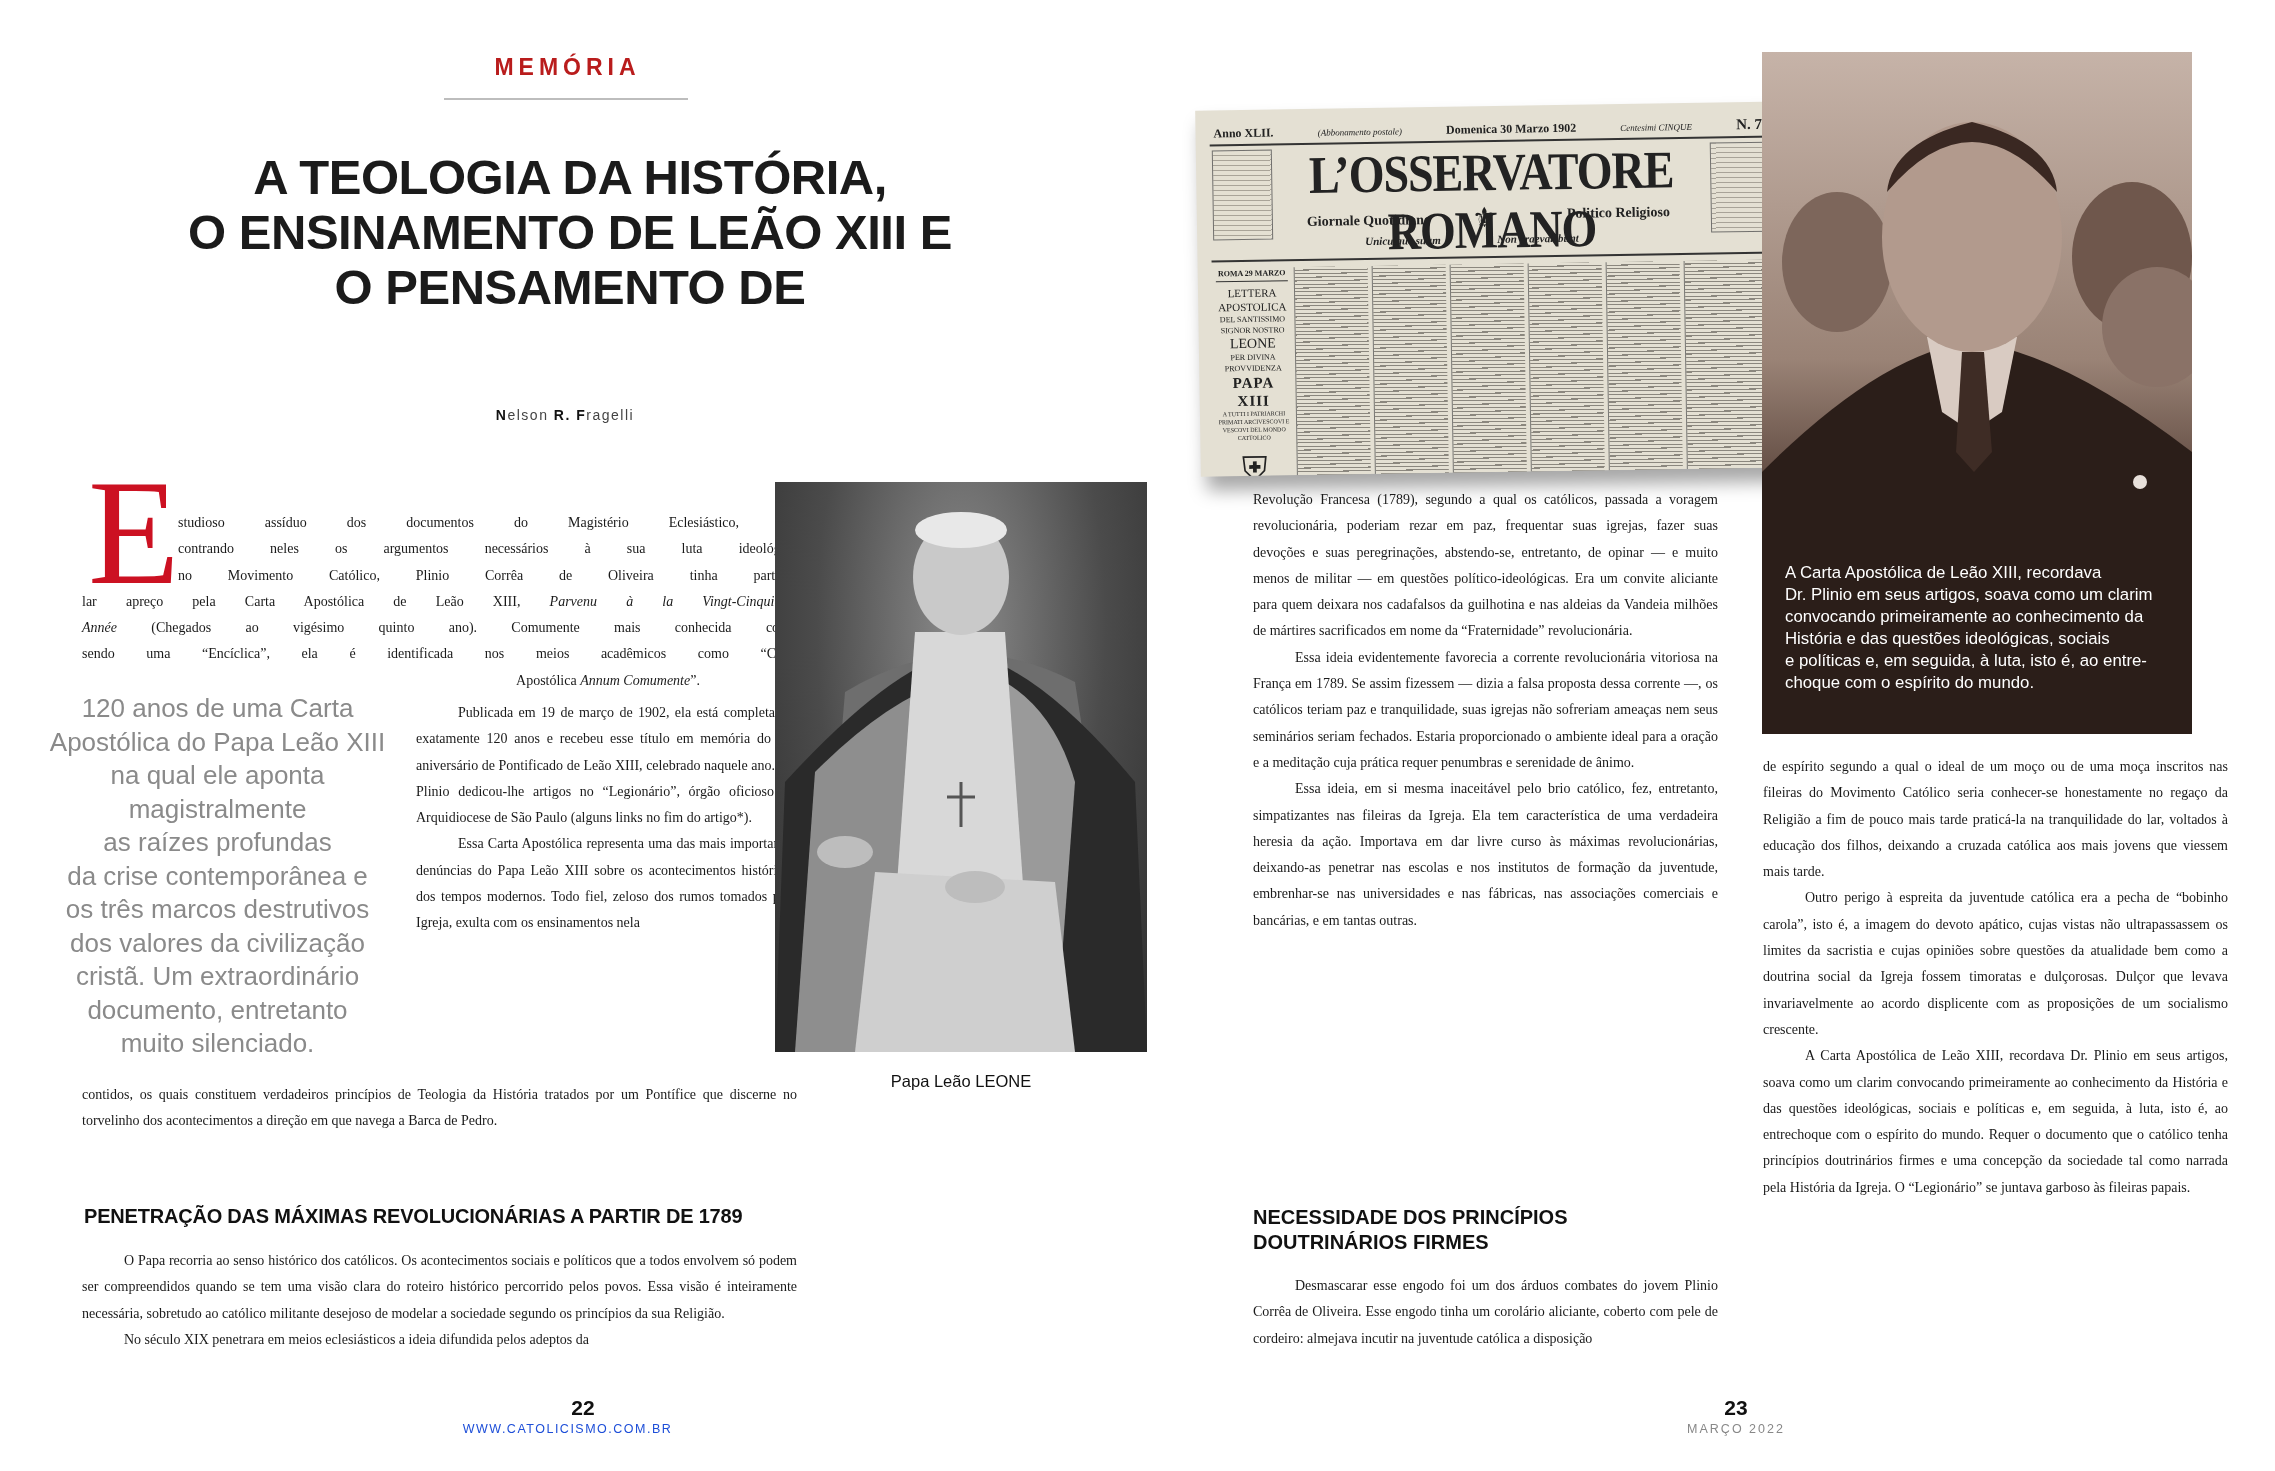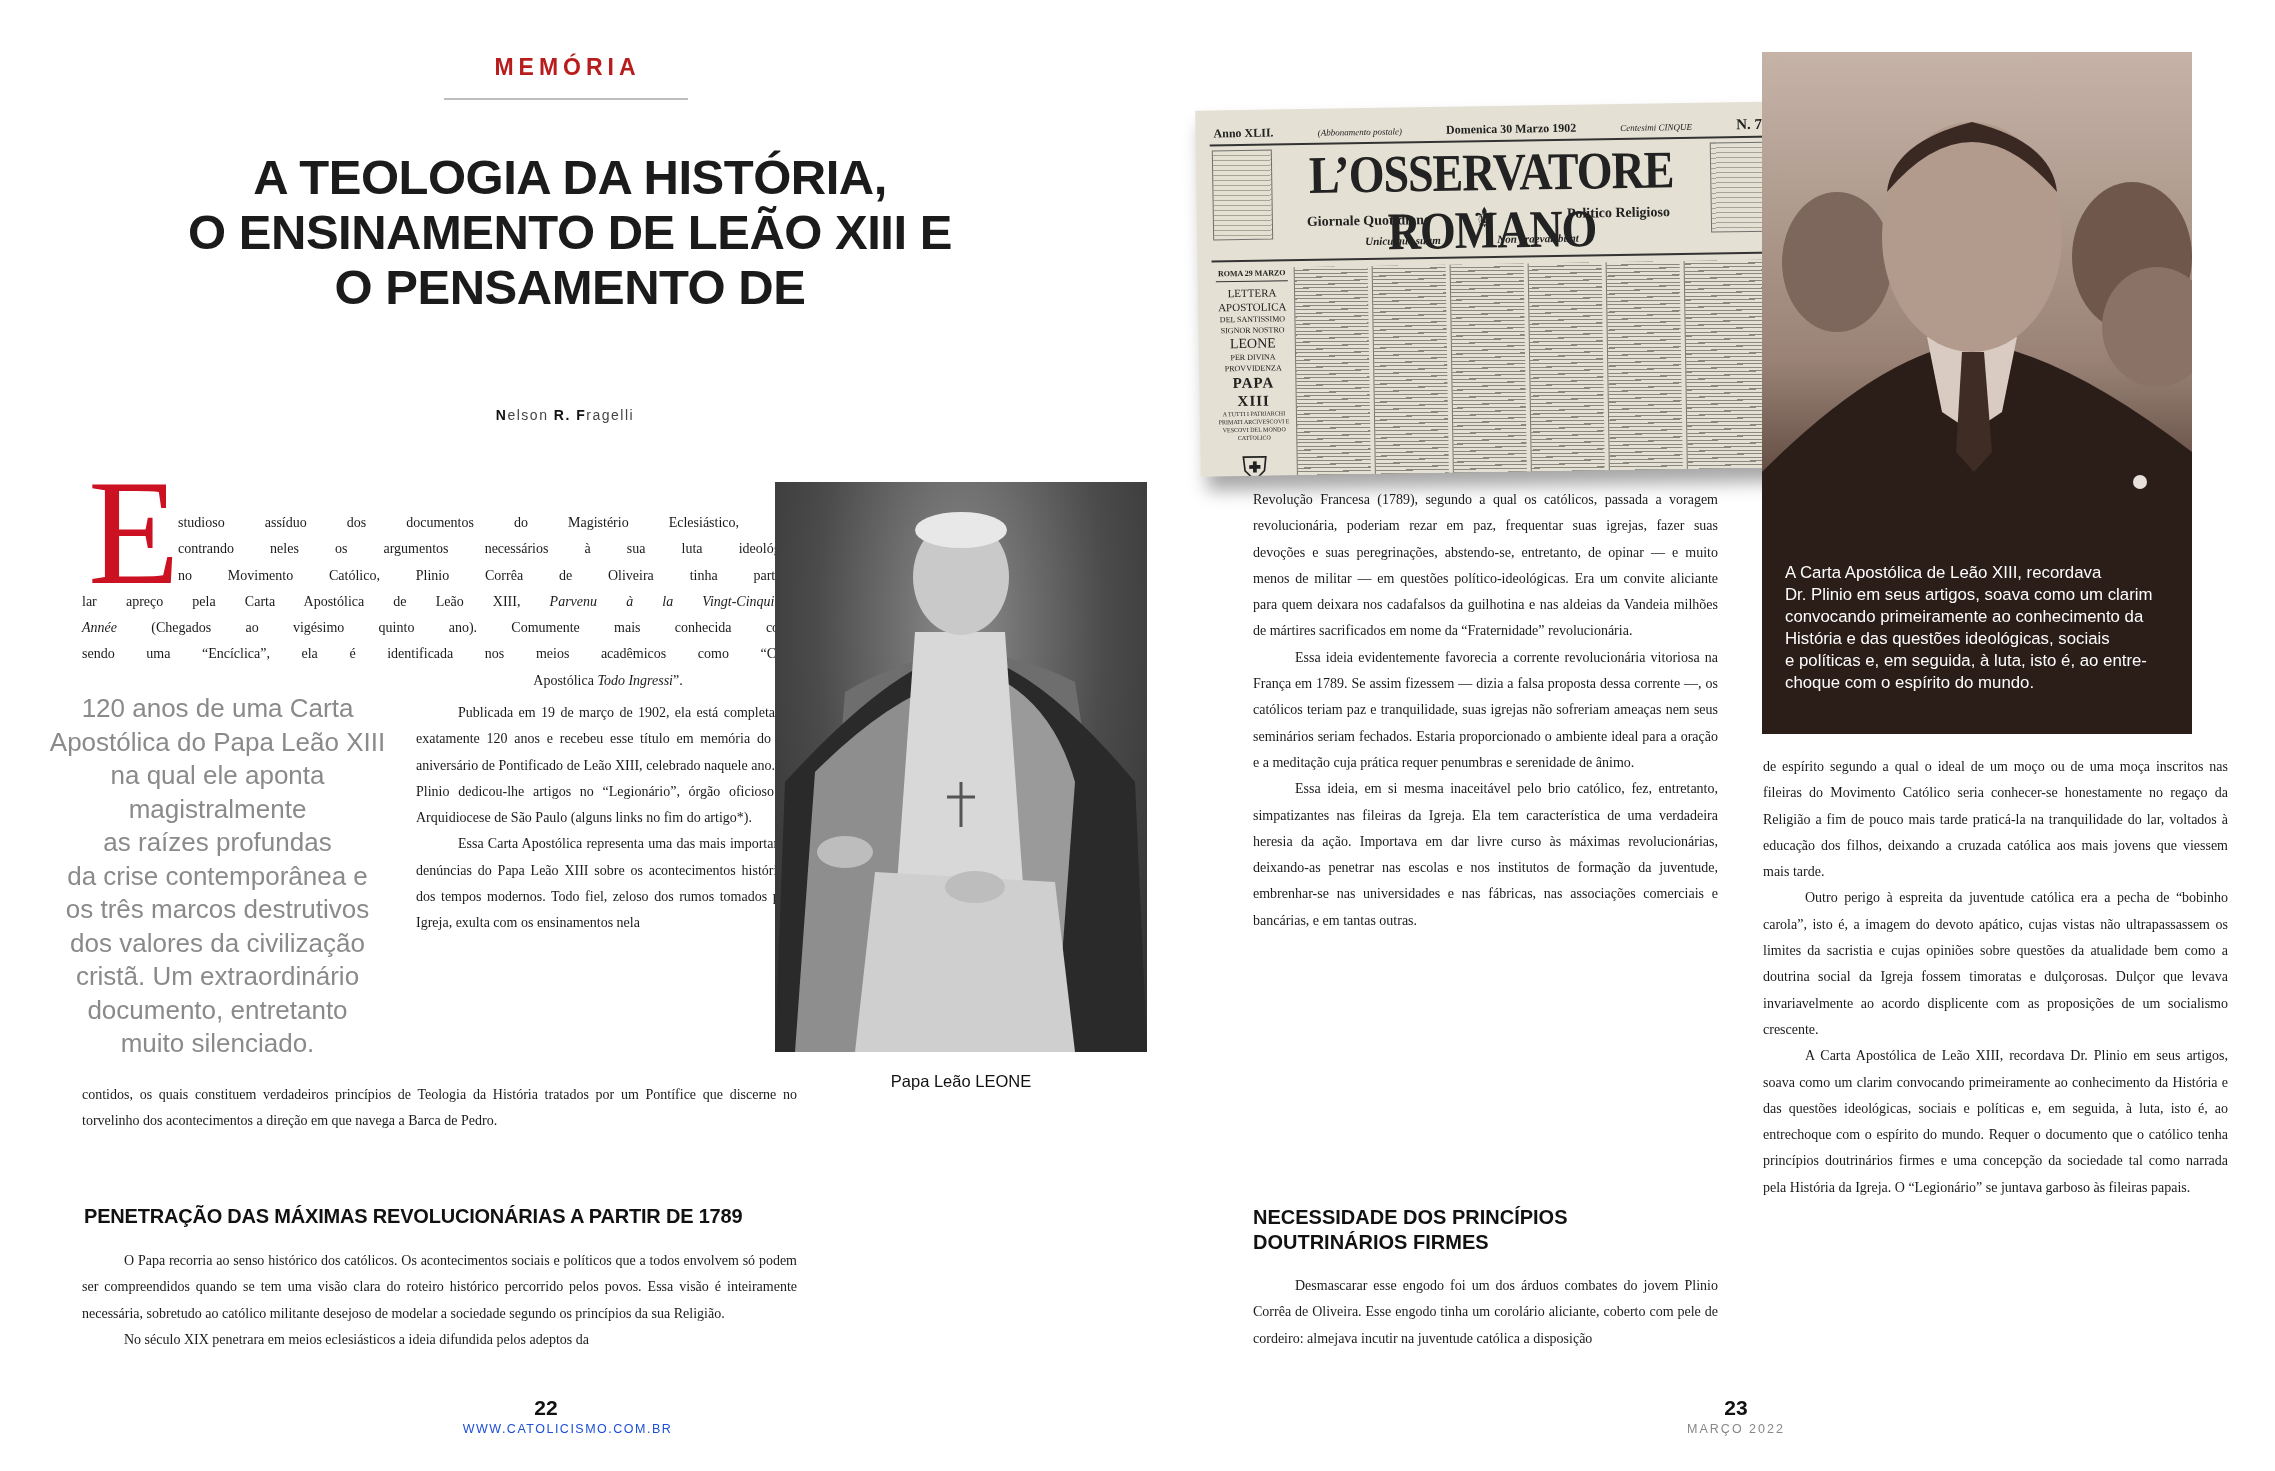--- a/index.html
+++ b/index.html
@@ -56,21 +56,21 @@
   #pope-caption { left: 775px; top: 1072px; width: 372px; text-align: center;
     font-family: "Liberation Sans", sans-serif; font-size: 16.5px; color: #111; }
 
   
   #heading-1 { left: 84px; top: 1205px; width: 720px;
     font-family: "Liberation Sans", sans-serif; font-weight: bold; font-size: 20px;
     color: #111; letter-spacing: -0.2px; }
   #sec1-body { left: 82px; top: 1248px; width: 715px; }
 
   
-  #page-num-left { left: 516px; top: 1396px; width: 60px; text-align: center;
+  #page-num-left { left: 553px; top: 1396px; width: 60px; text-align: center;
     font-family: "Liberation Sans", sans-serif; font-weight: bold; font-size: 21px; color: #111; }
   #footer-left { left: 440px; top: 1422px; width: 255px; text-align: center;
     font-family: "Liberation Sans", sans-serif; font-size: 12.5px; color: #1d4ed8; letter-spacing: 1.5px; }
   #page-num-right { left: 1706px; top: 1396px; width: 60px; text-align: center;
     font-family: "Liberation Sans", sans-serif; font-weight: bold; font-size: 21px; color: #111; }
   #footer-right { left: 1676px; top: 1422px; width: 120px; text-align: center;
     font-family: "Liberation Sans", sans-serif; font-size: 12.5px; color: #888; letter-spacing: 2px; }
 
   
   #newspaper { left: 1198px; top: 106px; width: 592px; height: 366px;
@@ -131,21 +131,21 @@
 
 <div id="intro-top" class="abs body">
   <span class="ln-indent">studioso assíduo dos documentos do Magistério Eclesiástico, en-</span>
   <span class="ln-indent">contrando neles os argumentos necessários à sua luta ideológica</span>
   <span class="ln-indent">no Movimento Católico, Plinio Corrêa de Oliveira tinha particu-</span>
   <span class="ln-full"><span>lar apreço pela Carta Apostólica de Leão XIII, </span><i>Parvenu à la Vingt-Cinquième</i></span>
   <span class="ln-full"><i>Année</i><span> (Chegados ao vigésimo quinto ano). Comumente mais conhecida como</span></span>
   <span class="ln-full">sendo uma “Encíclica”, ela é identificada nos meios acadêmicos como “Carta</span>
 </div>
 <div id="intro-last" class="abs body">
-  <p style="text-align:center;"><span>Apostólica </span><i>Todo Ingressi</i><span>”.</span></p>
+  <p style="text-align:center;"><span>Apostólica </span><i>Annum Comumente</i><span>”.</span></p>
 </div>
 
 <div id="pullquote" class="abs">
   <span>120 anos de uma Carta</span>
   <span>Apostólica do Papa Leão XIII</span>
   <span>na qual ele aponta</span>
   <span>magistralmente</span>
   <span>as raízes profundas</span>
   <span>da crise contemporânea e</span>
   <span>os três marcos destrutivos</span>

